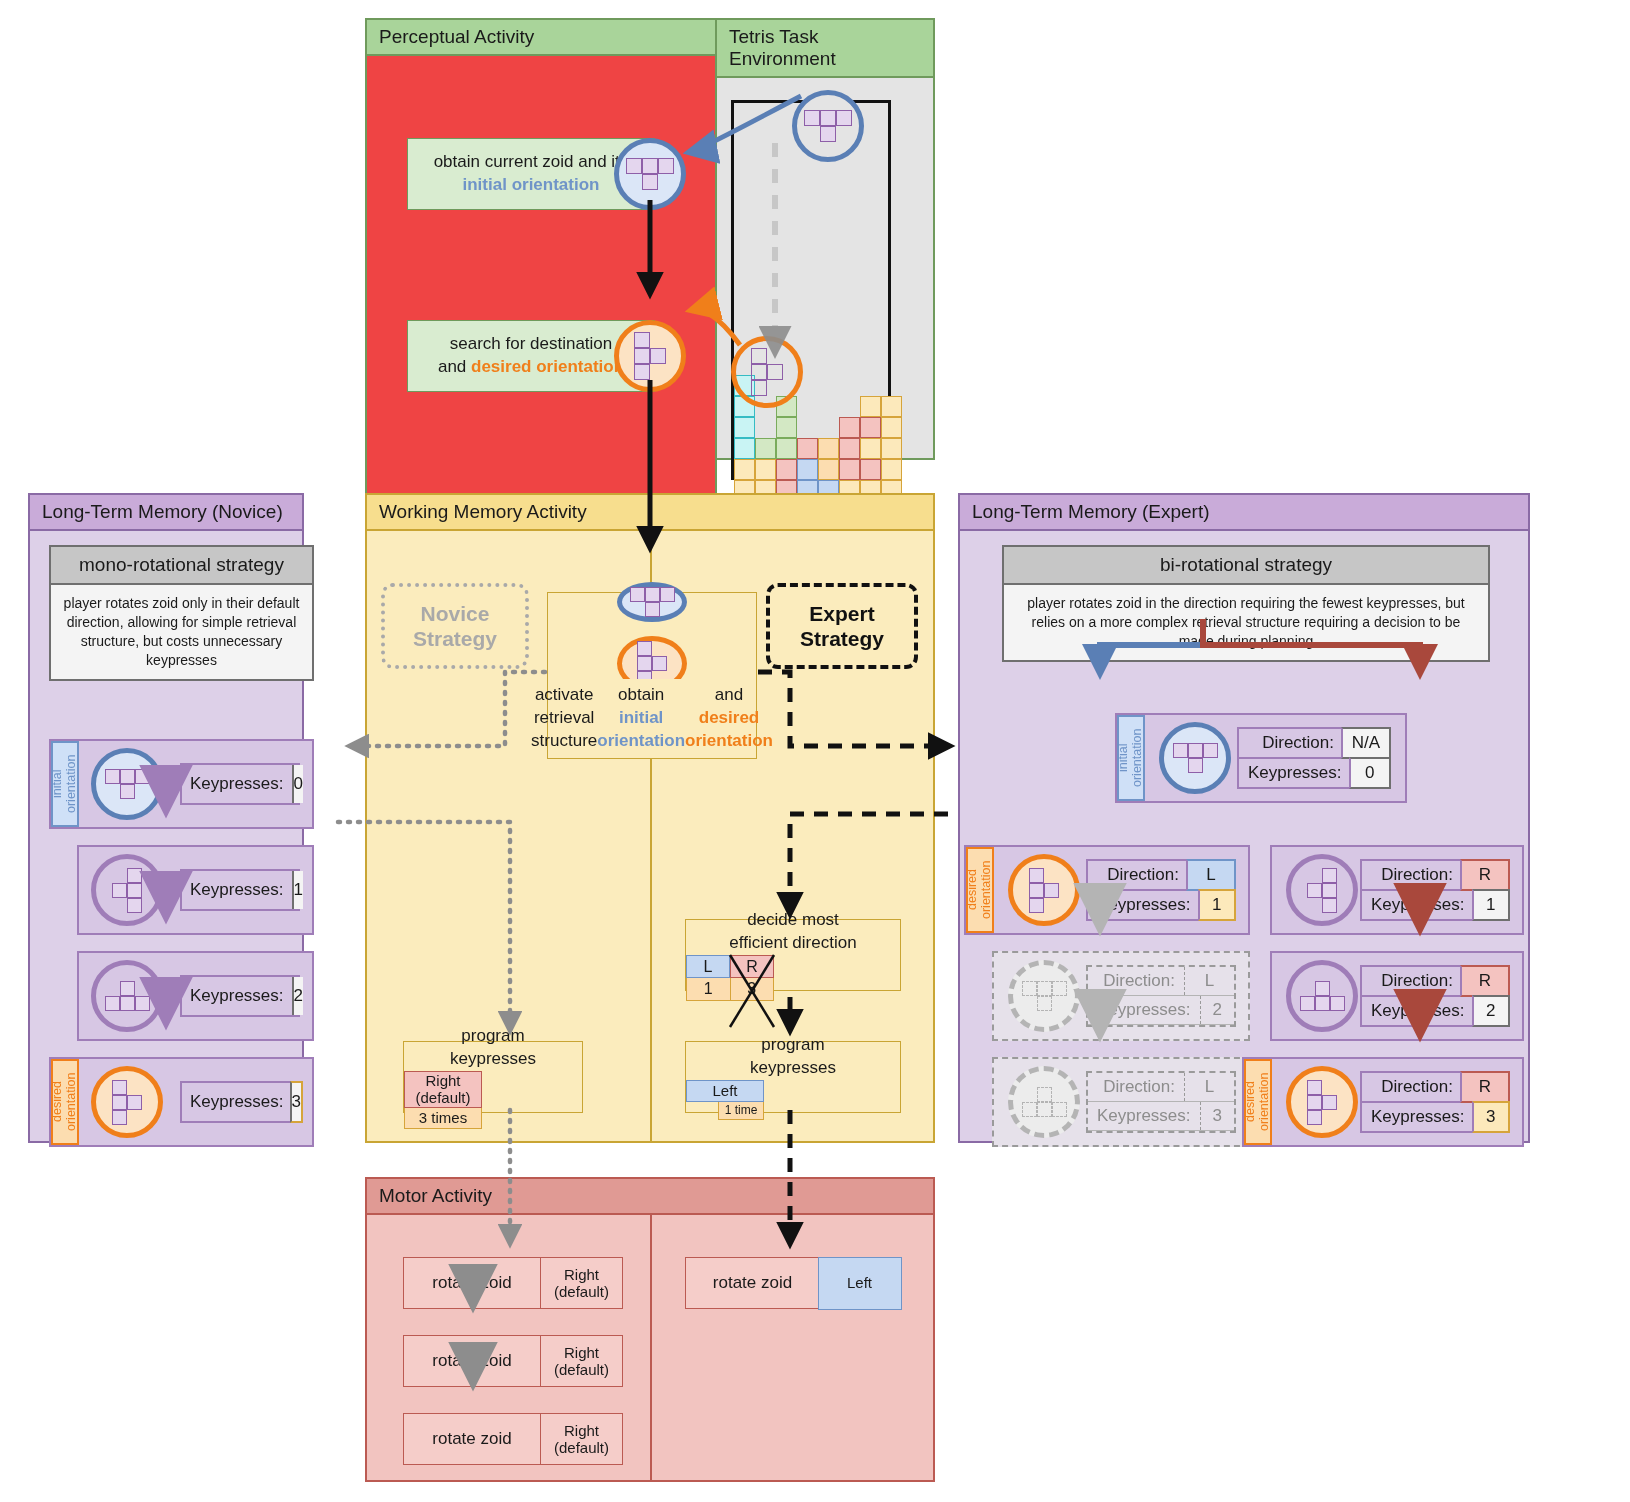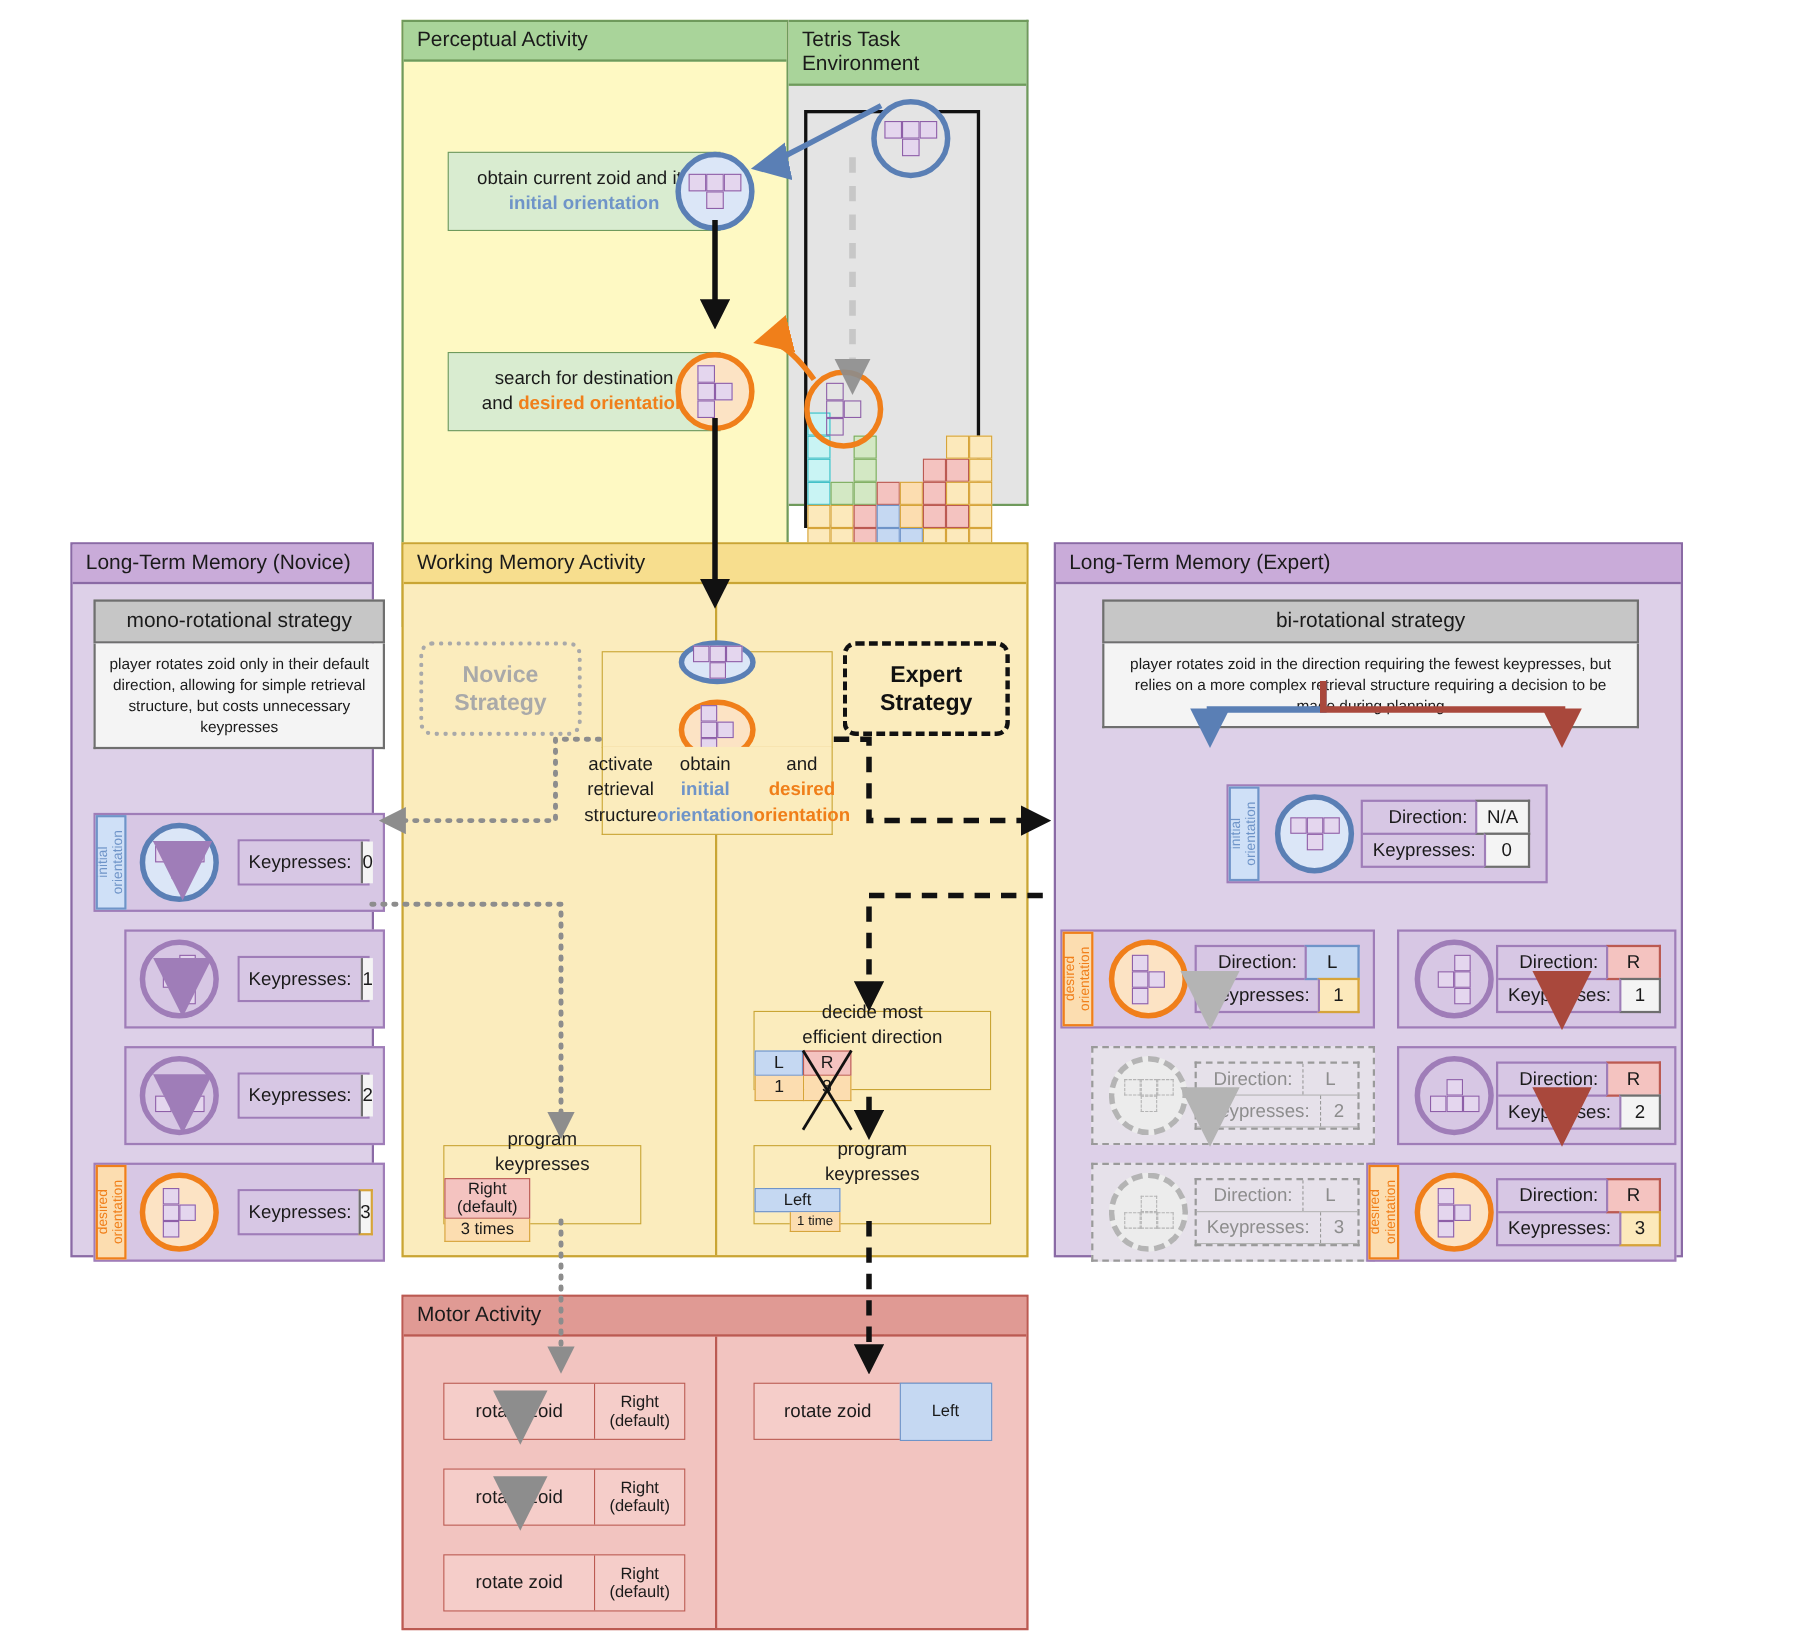--- a/index.html
+++ b/index.html
@@ -10,21 +10,21 @@
     color:#1a1a1a;
   }
   .panel { position:absolute; border:2px solid #6f6f6f; }
   .panel-hdr {
     font-size:19px; padding:6px 12px; border-bottom:2px solid #6f6f6f;
   }
   .panel-body { position:relative; width:100%; height:calc(100% - 36px); }
 
   
   #perceptual { left:365px; top:18px; width:352px; height:552px;
-    background:#fef9c3; border-color:#6f9a5c; }
+    background:#ef4444; border-color:#6f9a5c; }
   #perceptual .panel-hdr { background:#a9d49a; border-color:#6f9a5c; }
   #tetrisenv { left:717px; top:18px; width:218px; height:442px;
     background:#e4e4e4; border-color:#6f9a5c; border-left:none;}
   #tetrisenv .panel-hdr { background:#a9d49a; border-color:#6f9a5c; }
 
   .pbox { position:absolute; background:#d9ecd0; border:1.5px solid #6f9a5c;
     display:flex; align-items:center; justify-content:center; text-align:center;
     font-size:17px; line-height:1.35; padding:6px 10px; }
   .blu { color:#6f94c8; font-weight:bold; }
   .org { color:#f07f1a; font-weight:bold; }
@@ -48,21 +48,21 @@
   .cell { position:absolute; width:21px; height:21px; }
   .c-yel { background:#fce9bb; border:1.5px solid #d6a43a; }
   .c-red { background:#f4c3c0; border:1.5px solid #bb5a52; }
   .c-blu { background:#c5d8f2; border:1.5px solid #6f94c8; }
   .c-cyn { background:#c9f4f4; border:1.5px solid #35bcc4; }
   .c-grn { background:#d3e8c4; border:1.5px solid #7aab5c; }
   .c-ora { background:#fcddb0; border:1.5px solid #d6a43a; }
 
   
   #ltm-novice { left:28px; top:493px; width:276px; height:650px;
-    background:#ddd0e8; border-color:#8a6aa5;margin-left:36px; }
+    background:#ddd0e8; border-color:#8a6aa5; }
   #ltm-novice .panel-hdr { background:#c8ackg; background:#c9abd9; border-color:#8a6aa5; }
   #ltm-expert { left:958px; top:493px; width:572px; height:650px;
     background:#ddd0e8; border-color:#8a6aa5; }
   #ltm-expert .panel-hdr { background:#c9abd9; border-color:#8a6aa5; }
 
   .strat-hdr { background:#c6c6c6; border:2px solid #6f6f6f; font-size:19px;
     text-align:center; padding:7px; }
   .strat-body { background:#f4f4f4; border:2px solid #6f6f6f; border-top:none;
     font-size:14px; text-align:center; padding:9px 10px; line-height:1.35; }
 

